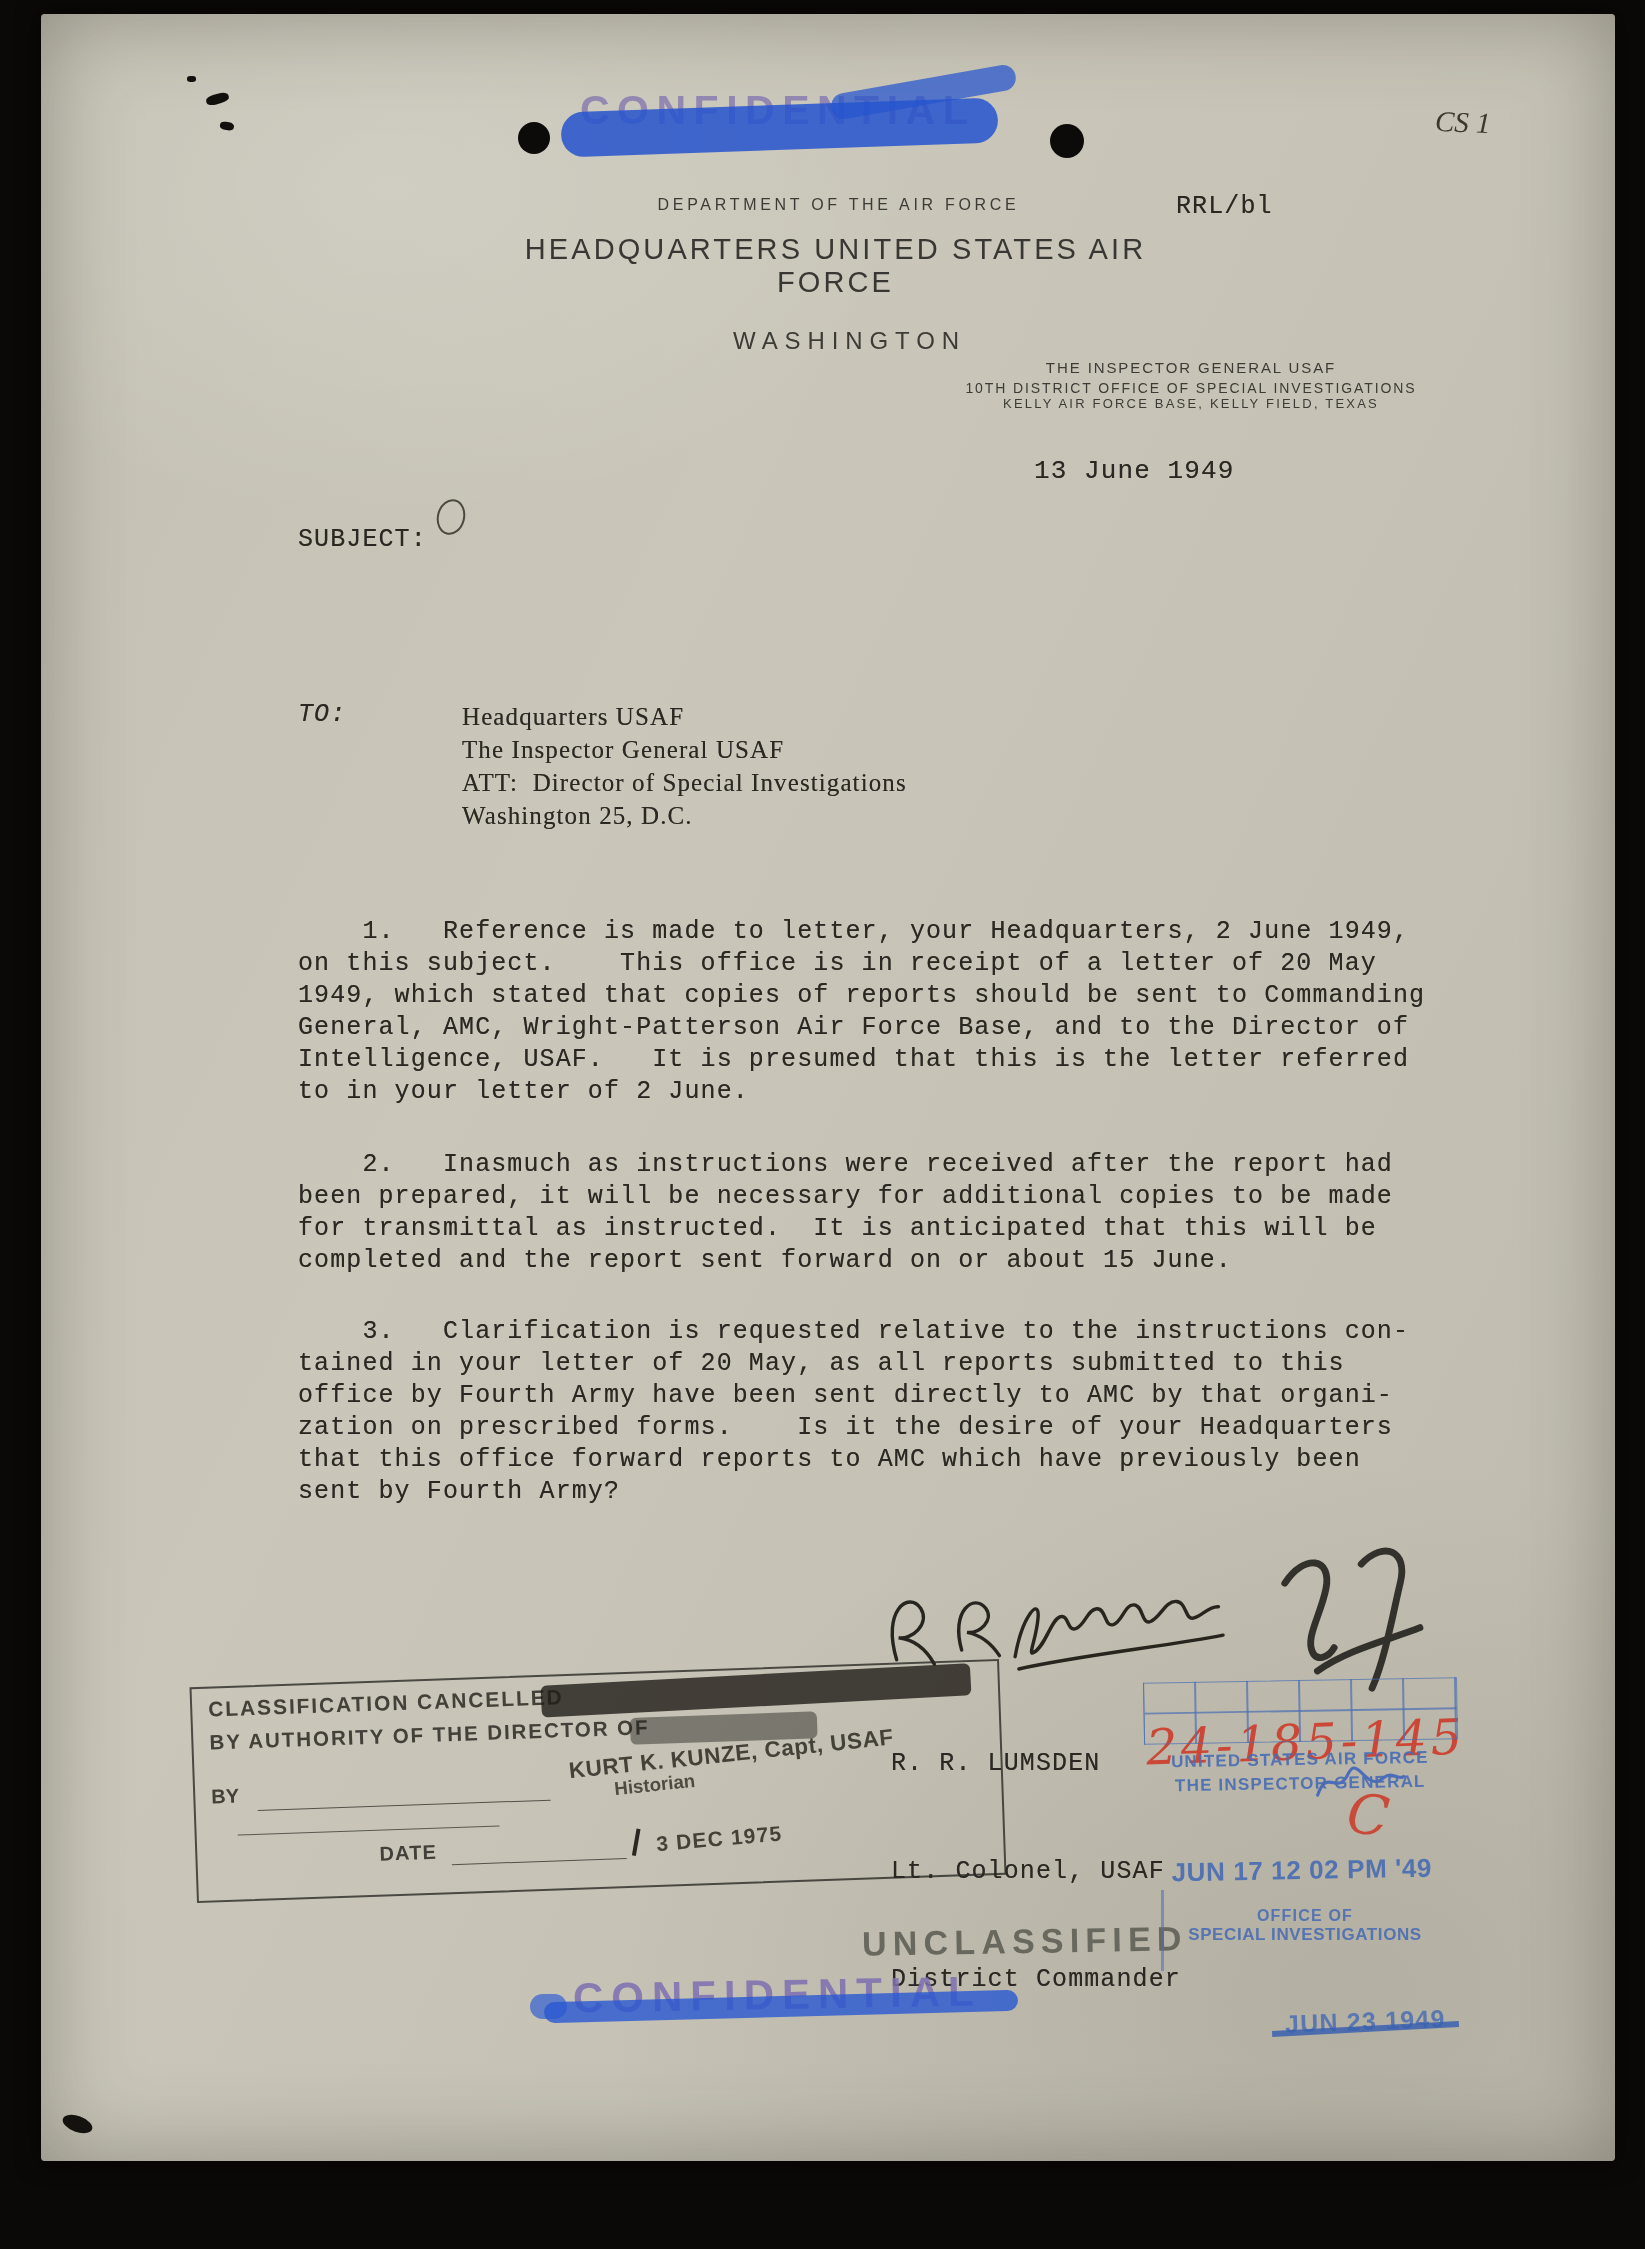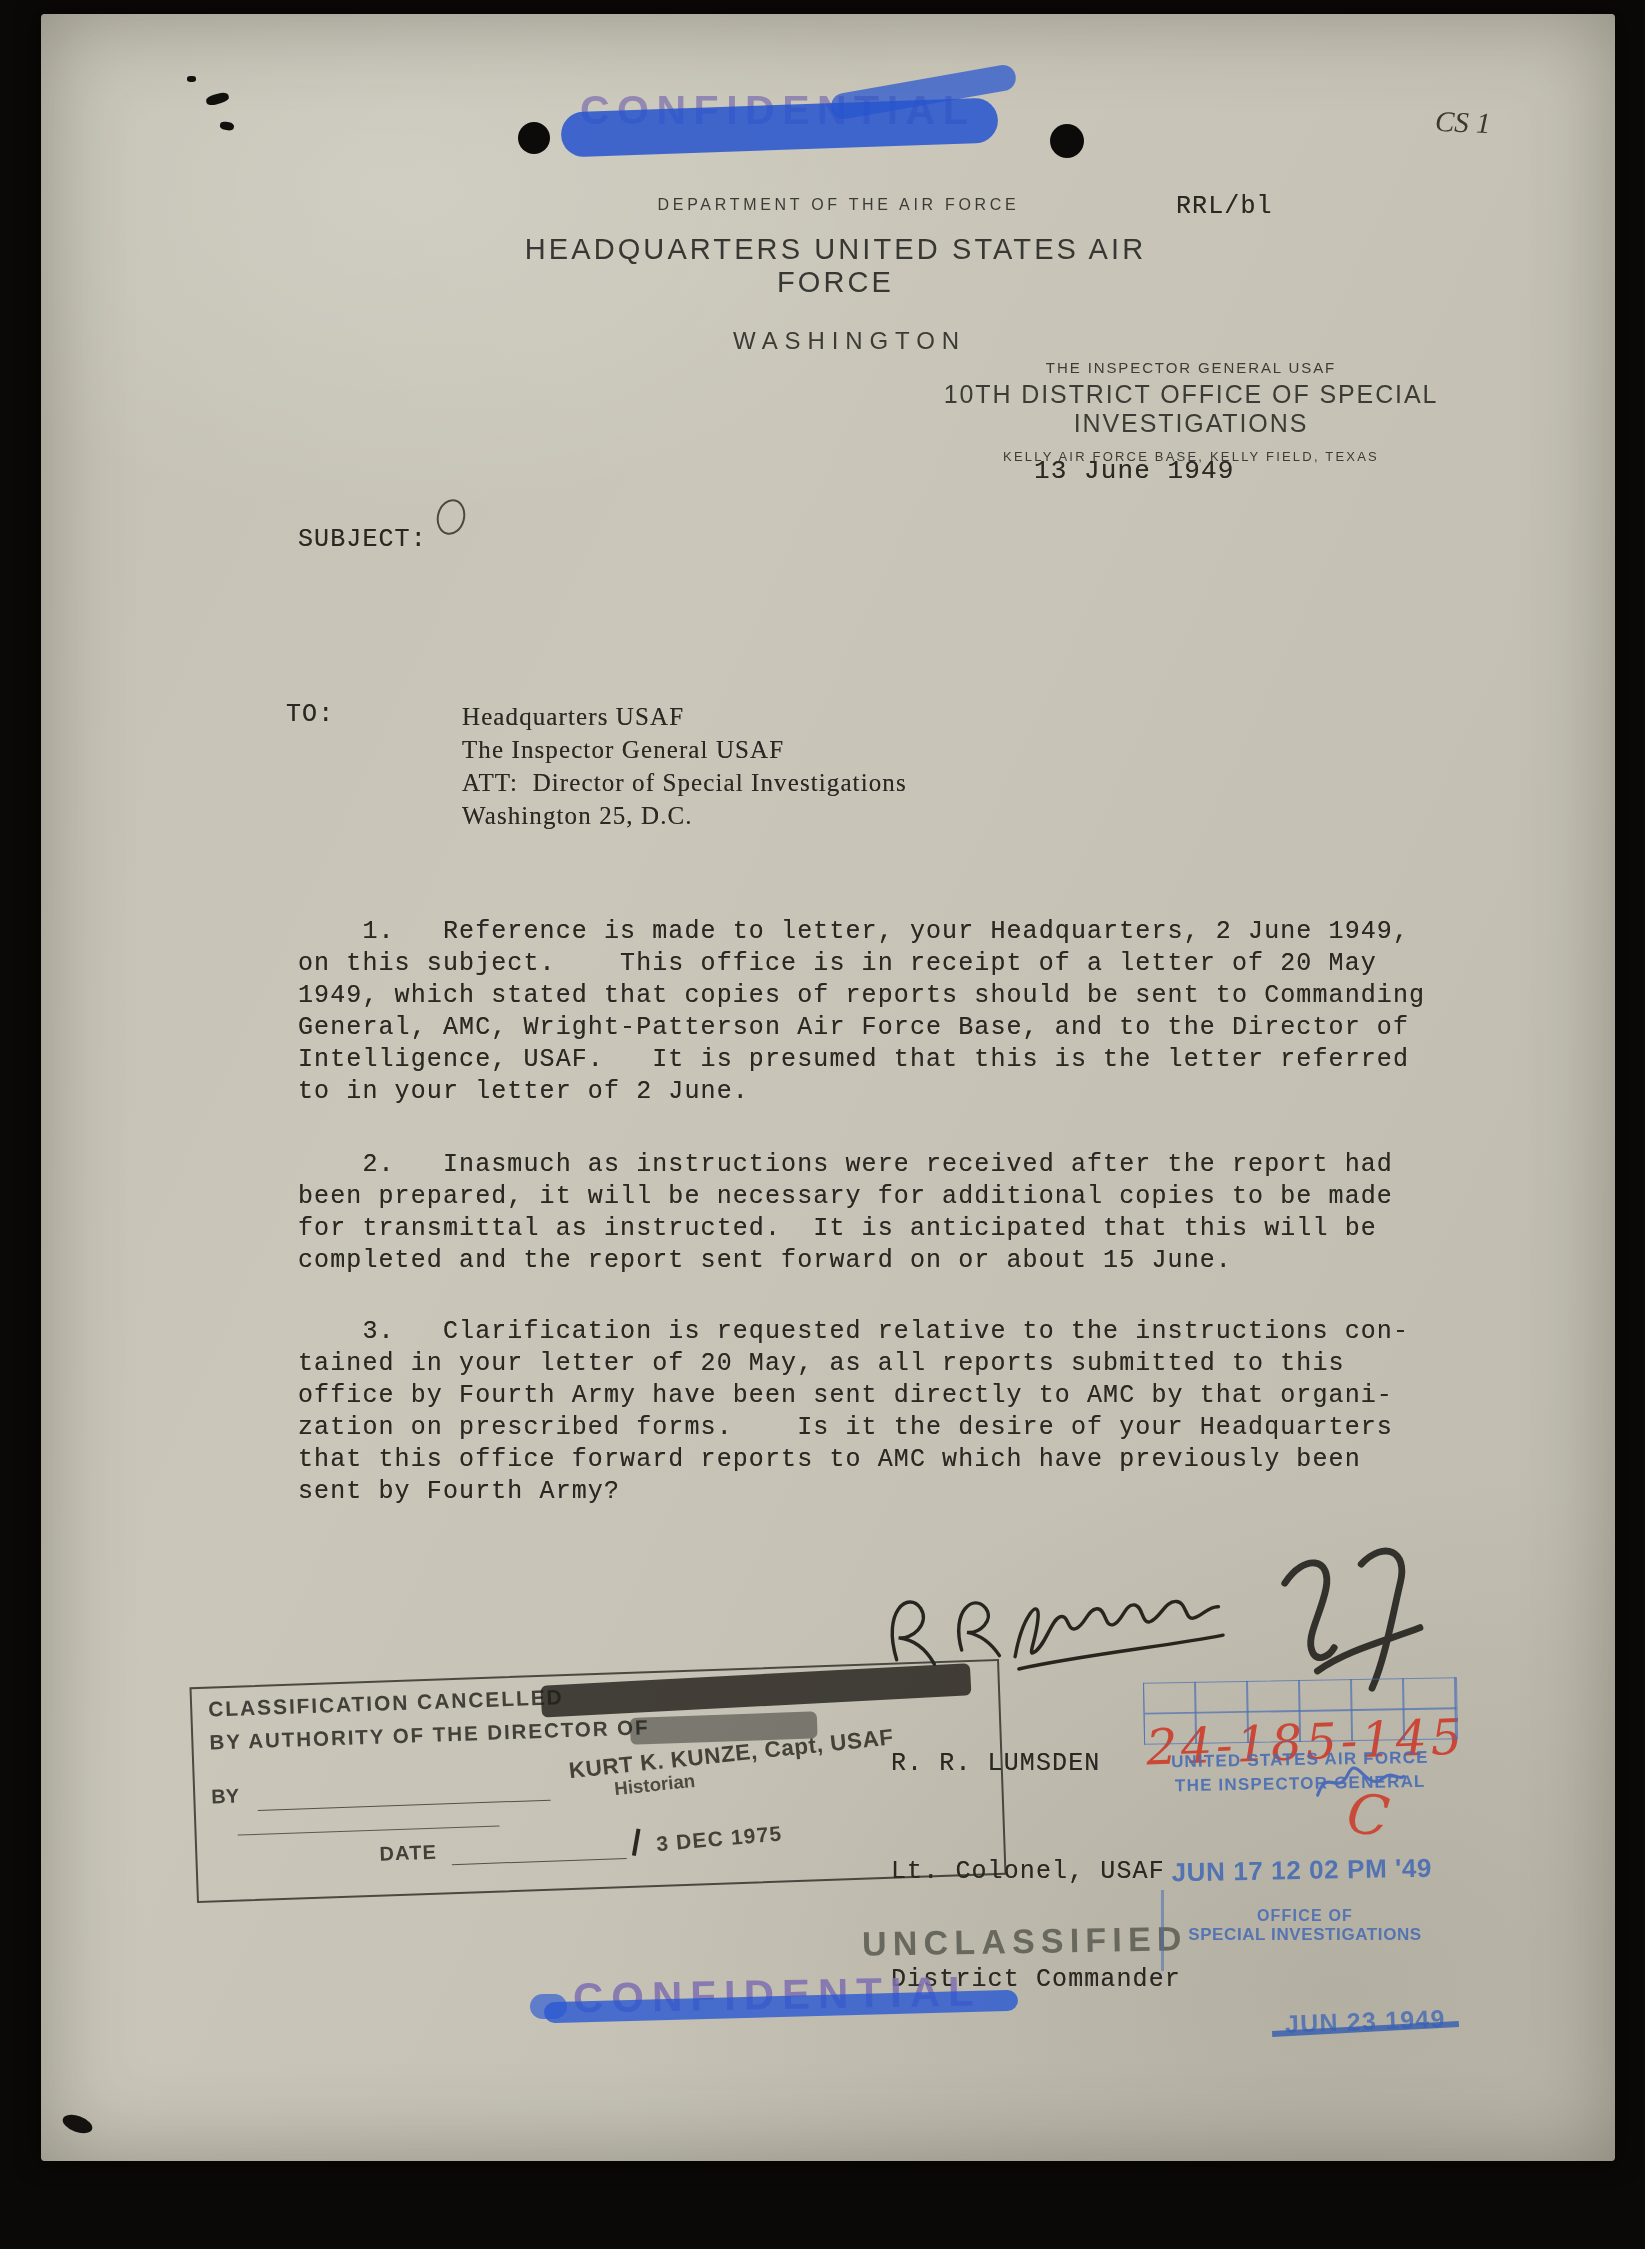--- a/index.html
+++ b/index.html
@@ -18,27 +18,27 @@
       letter-spacing:1.1px;text-shadow:0 0 0.6px rgba(40,36,30,.5);white-space:pre;}
   .print{position:absolute;color:#3d3b36;font-family:"Liberation Sans",sans-serif;}
   .center{text-align:center;}
   
   .lh-dept{left:589px;top:196px;width:499px;font-size:16px;letter-spacing:3.7px;}
   .rrl{left:1176px;top:192px;}
   .lh-hq{left:511px;top:233px;width:649px;font-size:29px;letter-spacing:3.1px;color:#393733;}
   .lh-wash{left:733px;top:283px;width:200px;font-size:24px;letter-spacing:6.9px;margin-top:44px;}
   .office-block{left:902px;top:359px;width:578px;}
   .ob1{font-size:15px;letter-spacing:1.9px;margin-bottom:3.7px;}
-  .ob2{font-size:25px;letter-spacing:1.9px;margin-bottom:11px;}
+  .ob2{font-size:14px;letter-spacing:1.9px;margin-bottom:0;}
   .ob3{font-size:13px;letter-spacing:2.2px;}
   .date{left:1034px;top:456px;font-size:26px;}
   
   .subj-label{left:298px;top:525px;}
   .subj-value{left:462px;top:525px;line-height:34px;}
-  .to-label{left:286px;top:700px;}
+  .to-label{left:298px;top:700px;font-style:italic;}
   .to-value{left:462px;top:700px;line-height:33px;font-family:Liberation Serif, serif;}
   .para{line-height:32px;}
   .para1{left:298px;top:916px;}
   .para2{left:298px;top:1149px;}
   .para3{left:298px;top:1316px;}
   .sig-block{left:891px;top:1674px;line-height:36px;}
   
   .hand-zero{position:absolute;left:437px;top:499px;width:24px;height:32px;border:2.5px solid rgba(53,51,44,.85);
     border-radius:50%;transform:rotate(14deg);}
   

